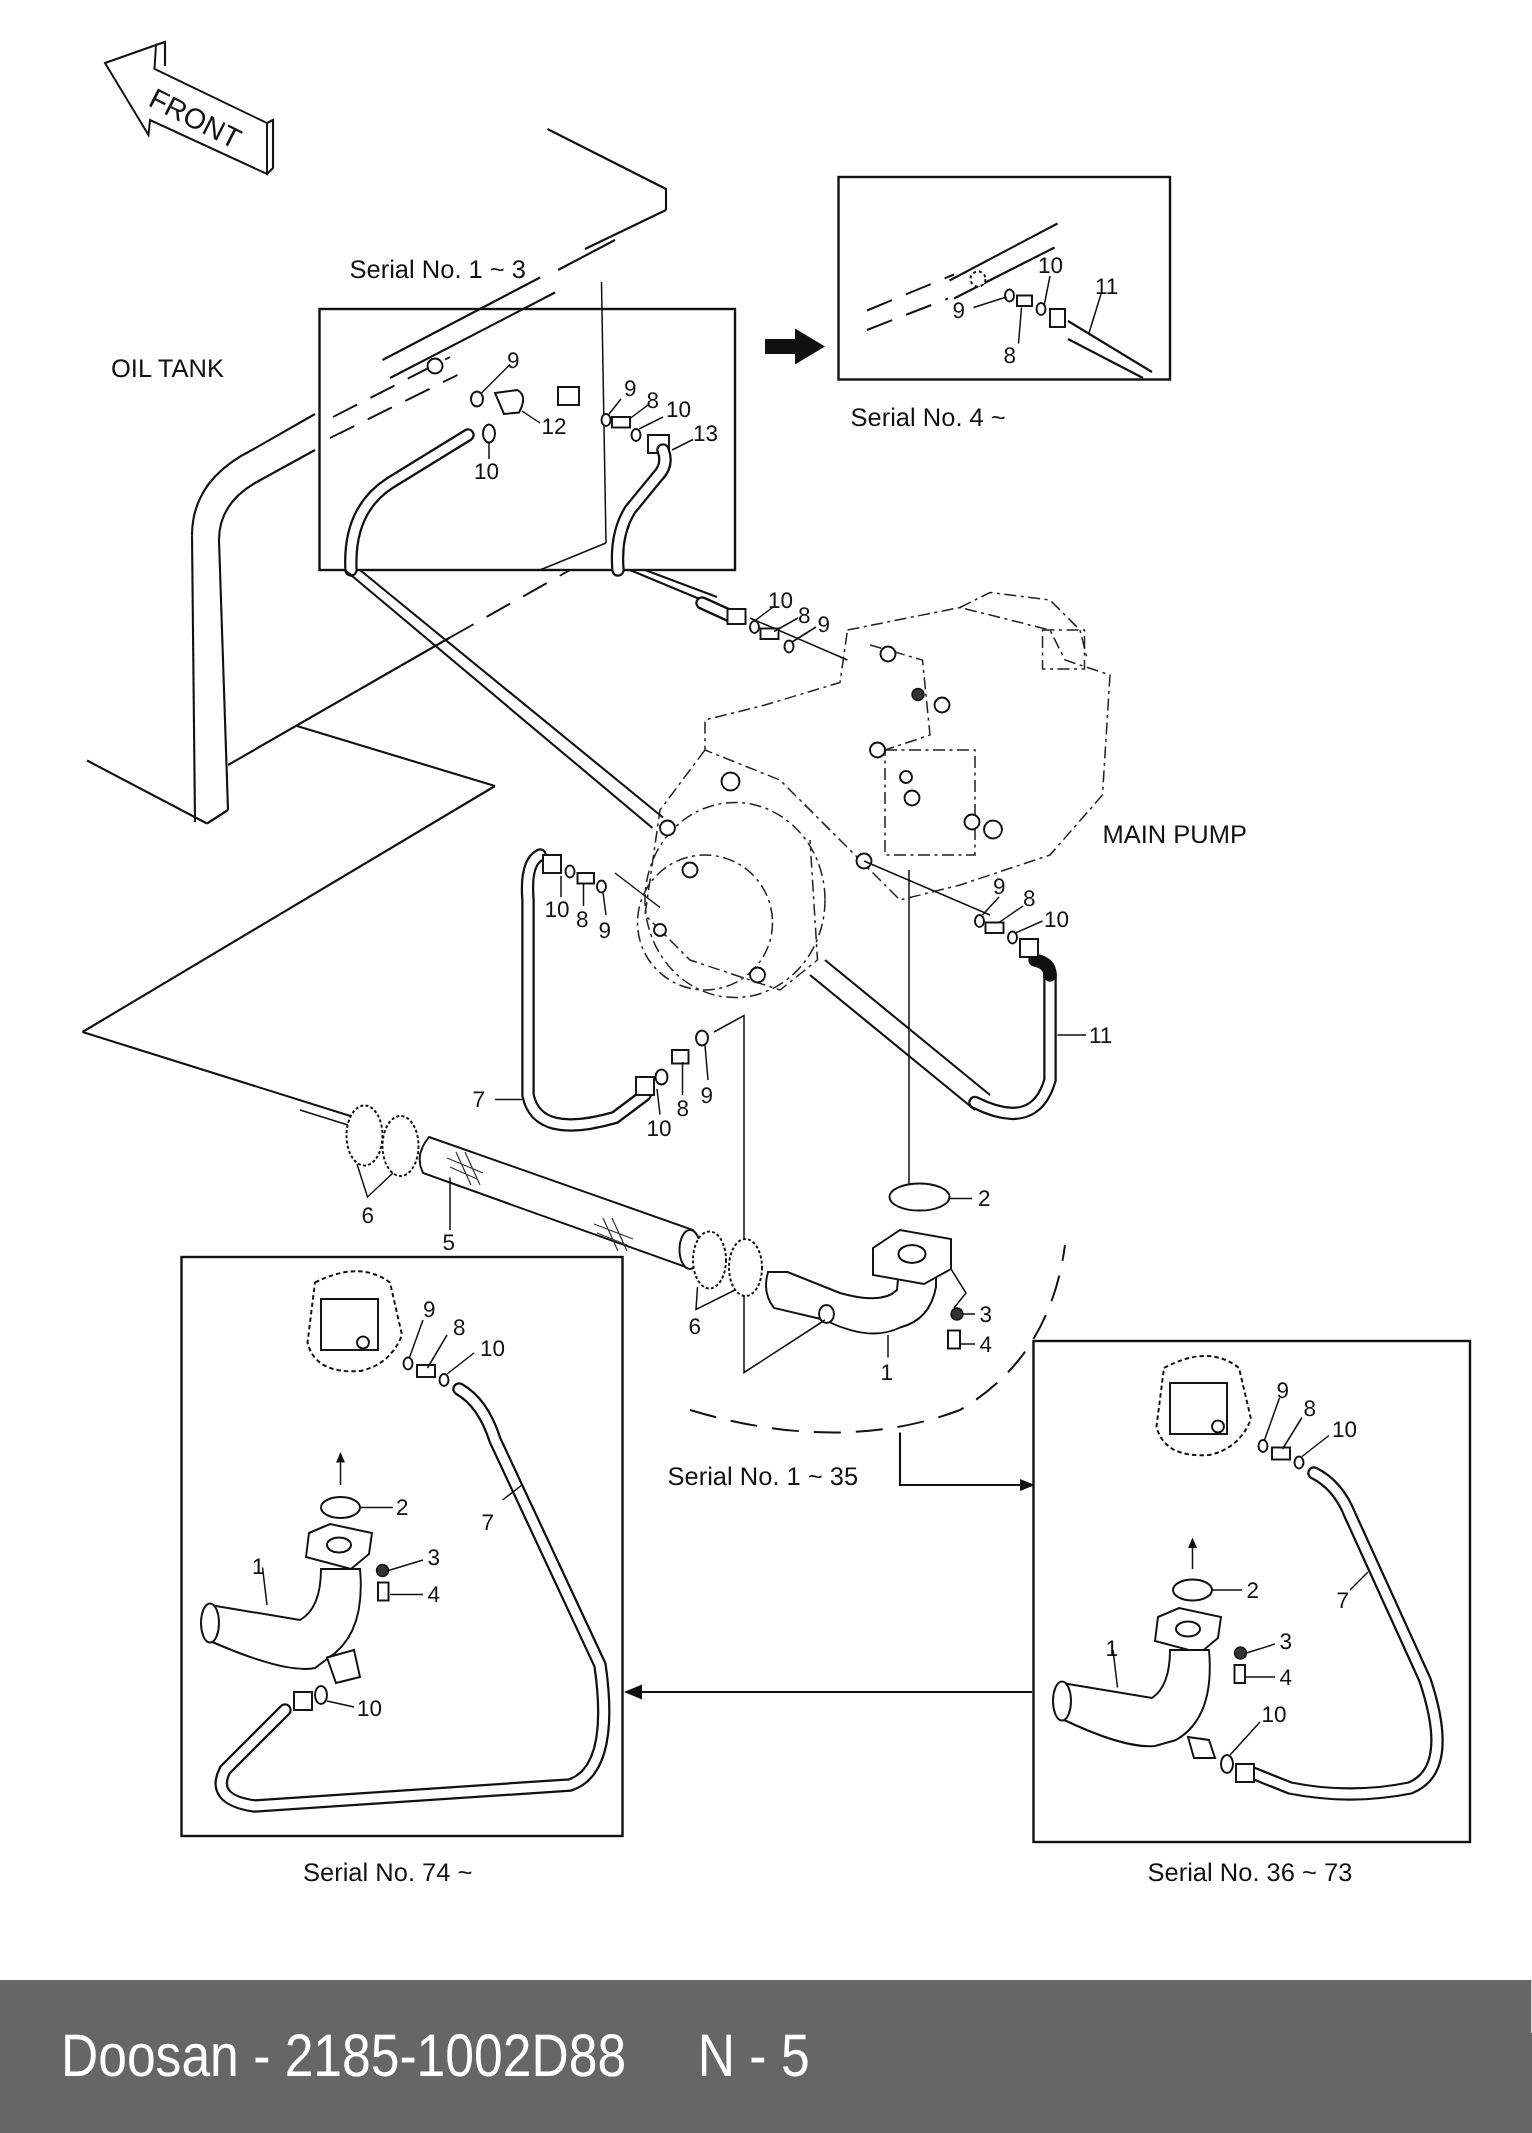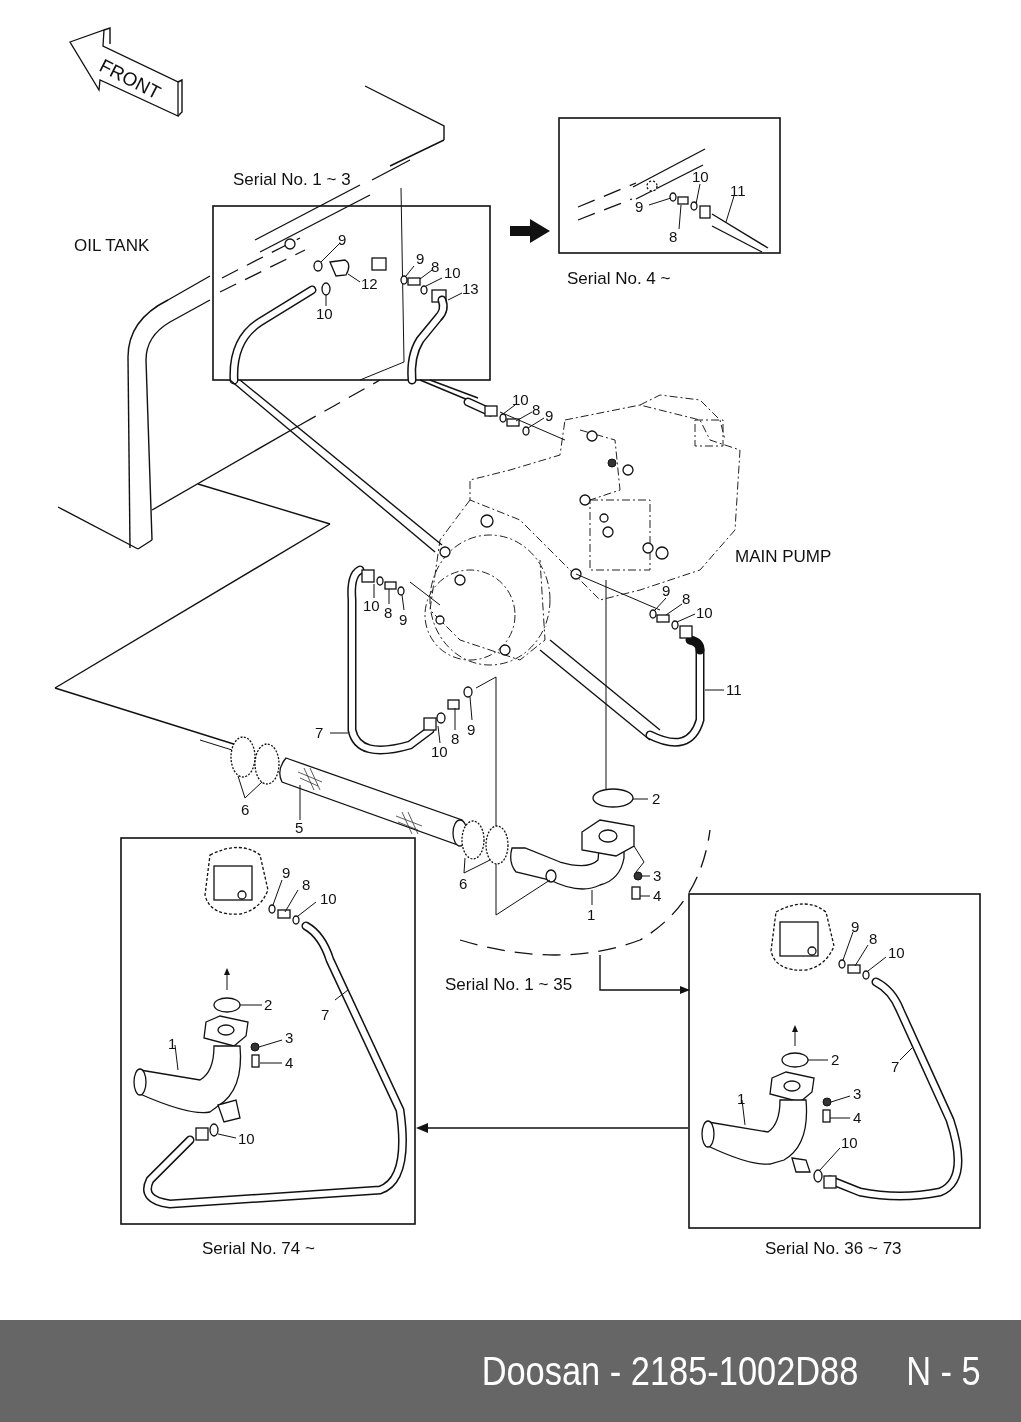--- a/index.html
+++ b/index.html
@@ -13,21 +13,21 @@
   .ln-thin { stroke: #111; stroke-width: 1; fill: none; }
   .dash { stroke: #111; stroke-width: 1.3; fill: none; stroke-dasharray: 18 10; }
   .dashdot { stroke: #222; stroke-width: 1; fill: none; stroke-dasharray: 8 3 2 3; }
   .hose { stroke: #111; stroke-width: 9; fill: none; stroke-linecap: round; }
   .hose-in { stroke: #fff; stroke-width: 6; fill: none; stroke-linecap: round; }
   .frame { stroke: #111; stroke-width: 1.6; fill: none; }
   .part { stroke: #111; stroke-width: 1.3; fill: #fff; }
   .part-dark { stroke: #111; stroke-width: 1; fill: #333; }
   .mesh { stroke: #333; stroke-width: 0.8; fill: none; }
   #footer { position: absolute; left: 0; top: 1320px; width: 1021px; height: 102px;
-            background: #666666; display: flex; align-items: center; justify-content: flex-end; }
+            background: #666666; display: flex; align-items: center; justify-content: flex-start; }
   #footer-text { color: #ffffff; font-size: 40px; font-family: "Liberation Sans Narrow", "Liberation Sans", sans-serif;
                  letter-spacing: 0px; white-space: pre; transform: scaleX(0.86); }
 </style>
 </head>
 <body>
 
 <svg id="drawing" viewBox="0 0 1021 1320" xmlns="http://www.w3.org/2000/svg">
 
   <g>
     <polygon class="part" points="70,42 104,30 103,46 178,82 178,116 100,80 99,90"></polygon>

